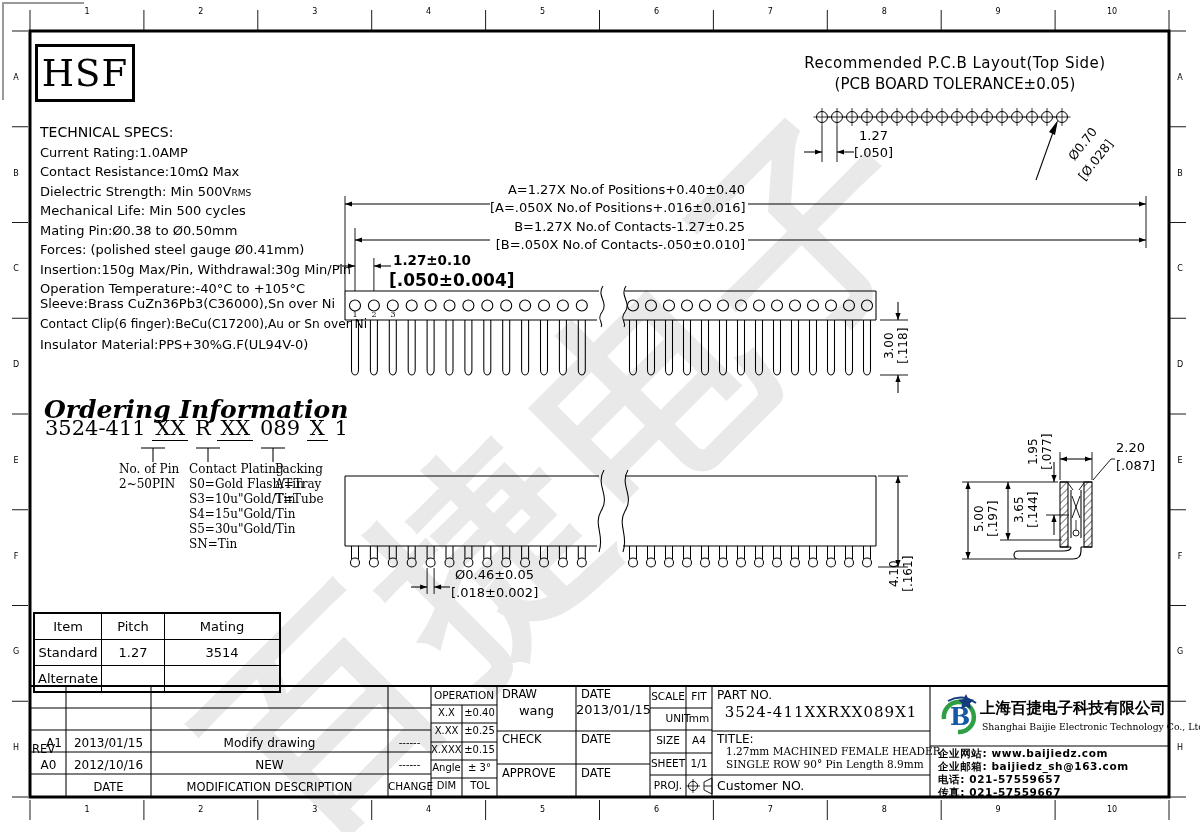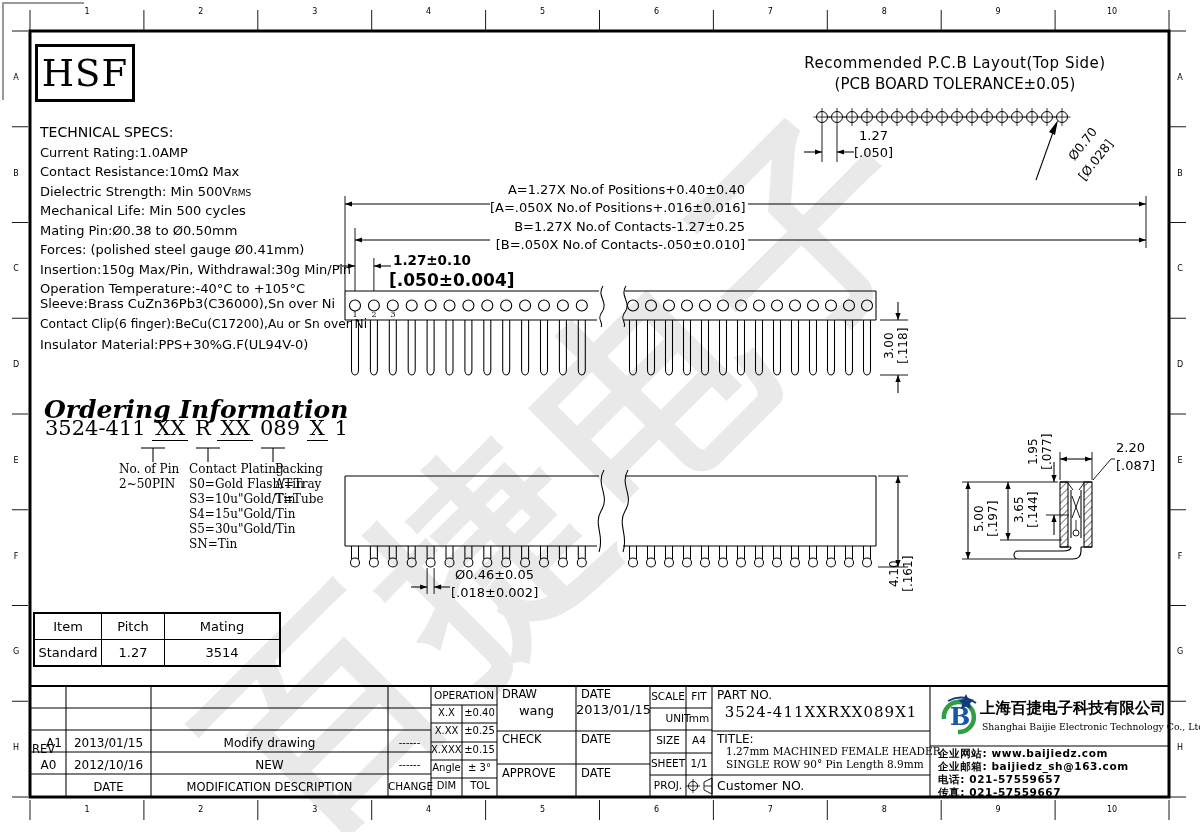--- a/index.html
+++ b/index.html
@@ -523,20 +523,25 @@
         <tr>
       <td style="width:62px">Item</td>
       <td style="width:58px">Pitch</td>
       <td style="width:110px">Mating</td>
     </tr>
     <tr>
       <td>Standard</td>
       <td>1.27</td>
       <td>3514</td>
     </tr>
+    <tr>
+      <td>Alternate</td>
+      <td></td>
+      <td></td>
+    </tr>
   </tbody>
     </table>
 
   <div class="t c" style="left:31px;top:737px;width:46px;font-size:12px">A1</div>
   <div class="t c" style="left:66px;top:737px;width:85px;font-size:12px">2013/01/15</div>
   <div class="t c" style="left:151px;top:737px;width:237px;font-size:12px">Modify  drawing</div>
   <div class="t c" style="left:388px;top:737px;width:43px;font-size:10px">------</div>
   <div class="t c" style="left:31px;top:759px;width:35px;font-size:12px">A0</div>
   <div class="t c" style="left:66px;top:759px;width:85px;font-size:12px">2012/10/16</div>
   <div class="t c" style="left:151px;top:759px;width:237px;font-size:12px">NEW</div>

